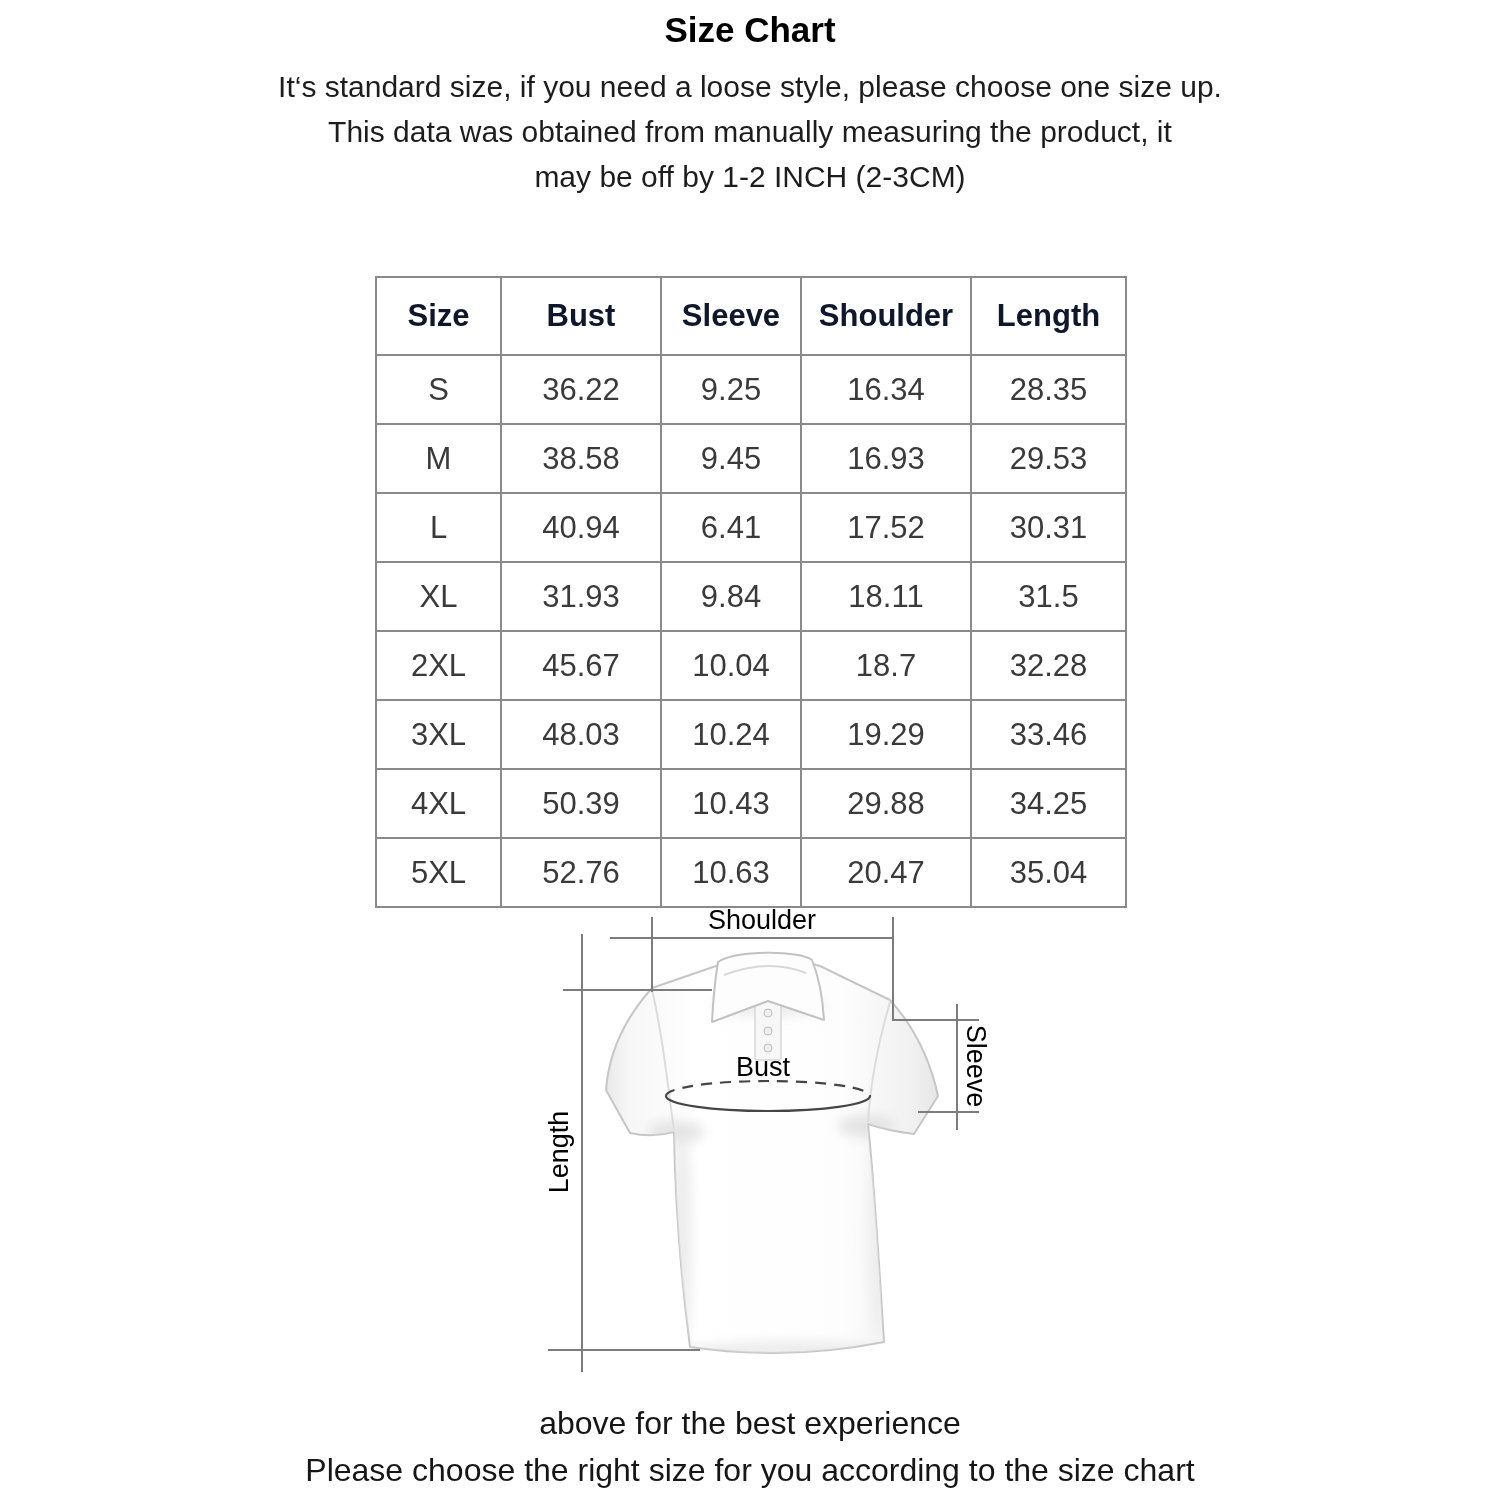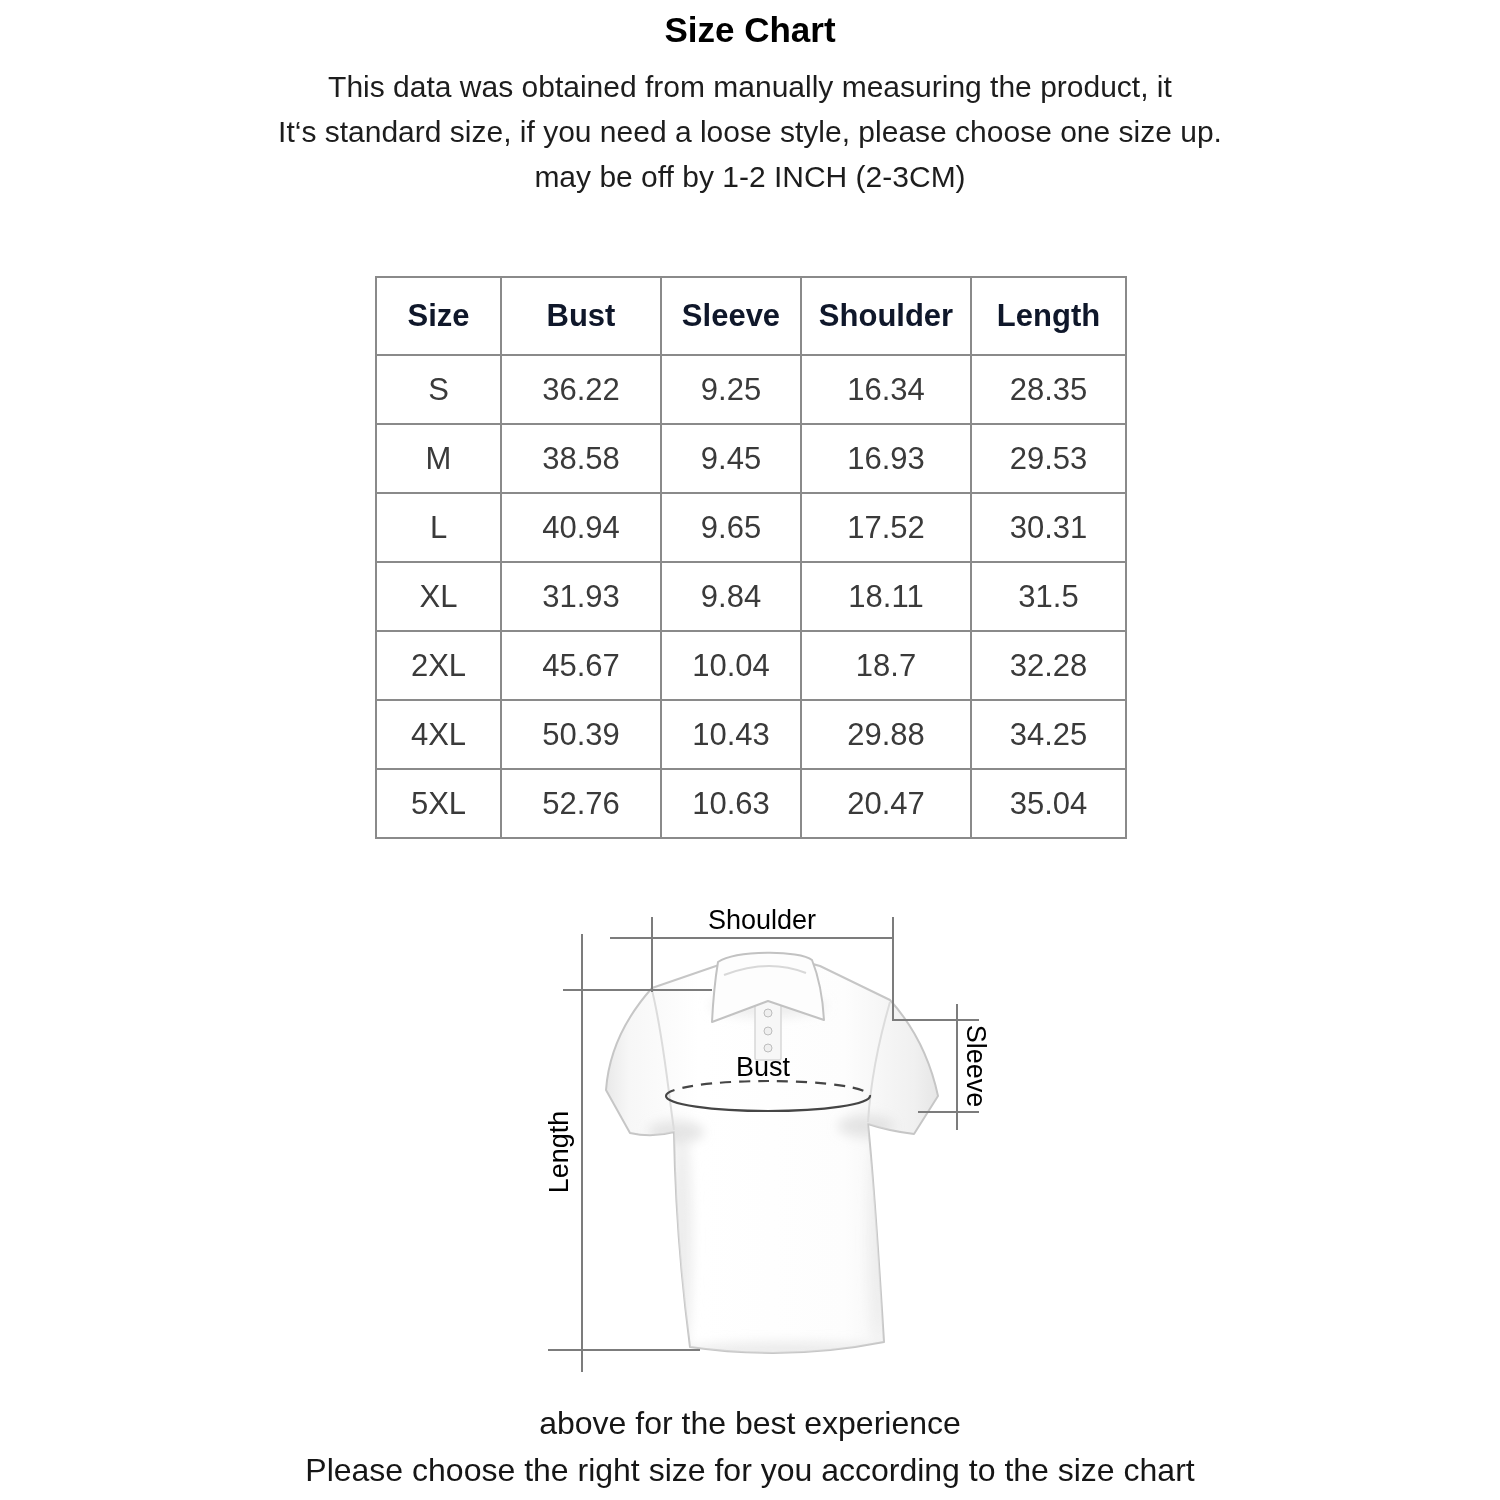--- a/index.html
+++ b/index.html
@@ -26,22 +26,22 @@
   #footer{top:1400px;font-size:32px;line-height:47px;font-weight:400;color:#161616;}
 </style>
 </head>
 <body>
 
 <div class="canvas">
 
   <div id="title" class="centered">Size Chart</div>
 
   <div id="subtitle" class="centered">
+    <div>It‘s standard size, if you need a loose style, please choose one size up.</div>
     <div>This data was obtained from manually measuring the product, it</div>
-    <div>It‘s standard size, if you need a loose style, please choose one size up.</div>
     <div>may be off by 1-2 INCH (2-3CM)</div>
   </div>
 
 
   <table class="size-table">
     <colgroup>
       <col style="width:125px">
         <col style="width:160px">
         <col style="width:140px">
         <col style="width:170px">
@@ -67,37 +67,44 @@
       <tr>
         <td>M</td>
         <td>38.58</td>
         <td>9.45</td>
         <td>16.93</td>
         <td>29.53</td>
       </tr>
       <tr>
         <td>L</td>
         <td>40.94</td>
-        <td>9.65</td>
+        <td>6.41</td>
         <td>17.52</td>
         <td>30.31</td>
       </tr>
       <tr>
         <td>XL</td>
         <td>31.93</td>
         <td>9.84</td>
         <td>18.11</td>
         <td>31.5</td>
       </tr>
       <tr>
         <td>2XL</td>
         <td>45.67</td>
         <td>10.04</td>
         <td>18.7</td>
         <td>32.28</td>
+      </tr>
+      <tr>
+        <td>3XL</td>
+        <td>48.03</td>
+        <td>10.24</td>
+        <td>19.29</td>
+        <td>33.46</td>
       </tr>
       <tr>
         <td>4XL</td>
         <td>50.39</td>
         <td>10.43</td>
         <td>29.88</td>
         <td>34.25</td>
       </tr>
       <tr>
         <td>5XL</td>

